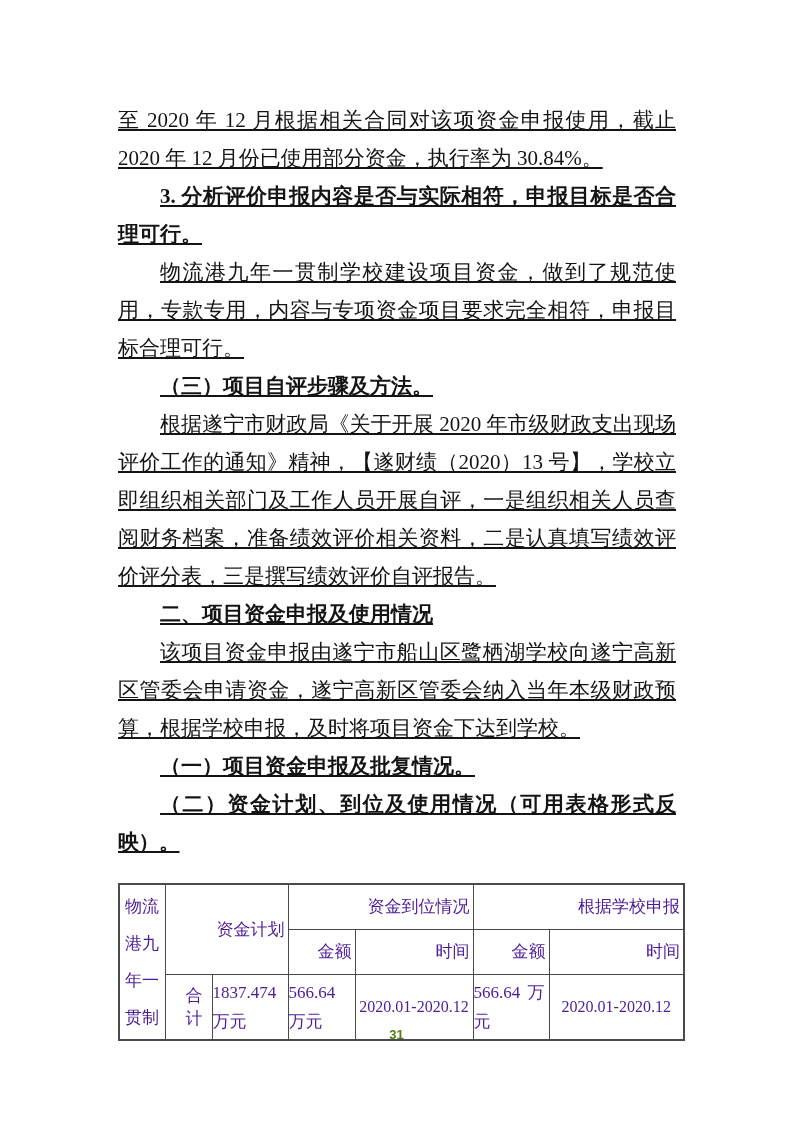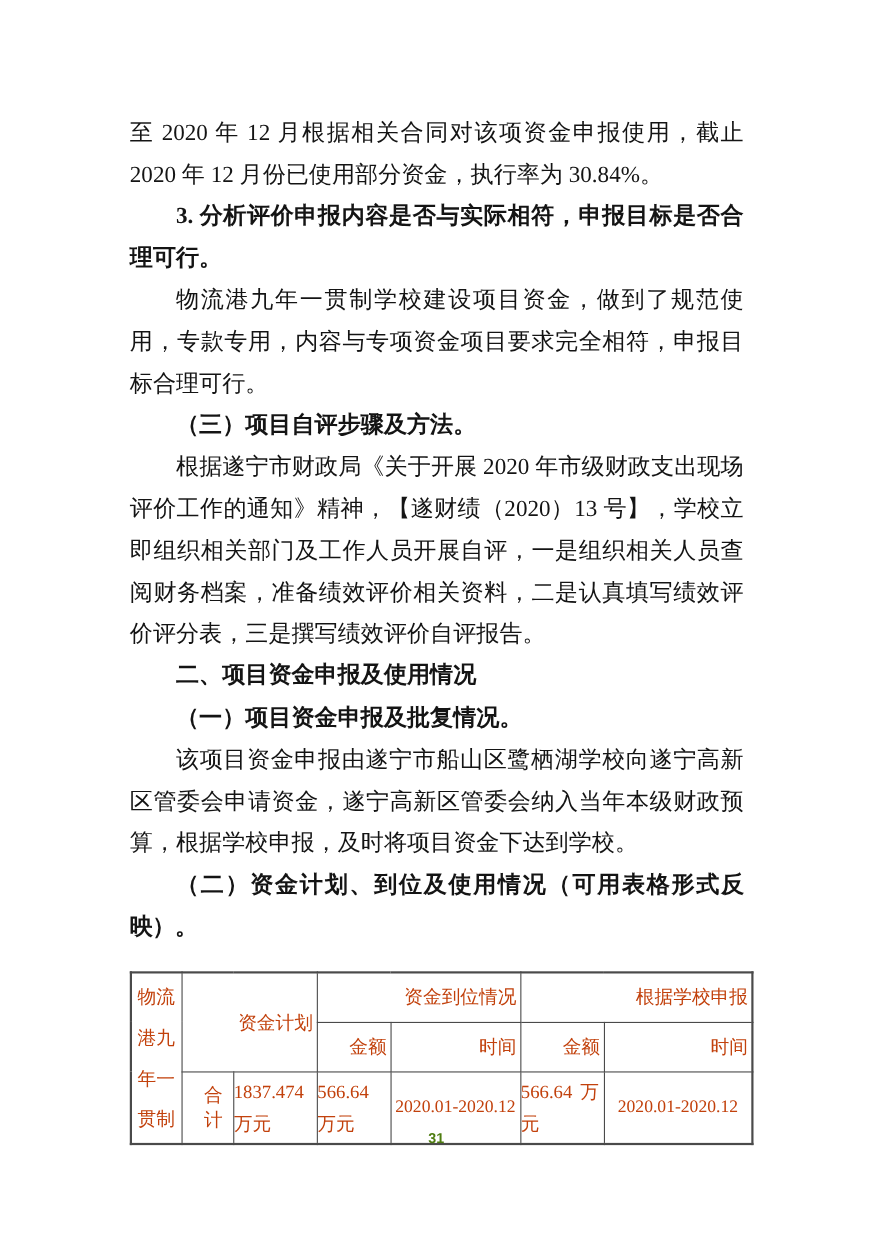--- a/index.html
+++ b/index.html
@@ -17,34 +17,35 @@
     top: 101px;
     left: 118px;
     width: 558px;
   }
   .para {
     font-size: 21px;
     line-height: 38px;
     text-align: justify;
     text-indent: 2em;
     margin: 0;
+    text-decoration: underline;
   }
   .no-indent { text-indent: 0; }
   .h-num    { font-weight: bold; }
   .h-paren  { font-weight: bold; }
   .h-hei    { font-weight: bold; font-family: "Liberation Sans", "DejaVu Sans", sans-serif; }
   .h-tight  { letter-spacing: -0.5px; }
 
   table.fund-table {
     border-collapse: collapse;
     table-layout: fixed;
     width: 565px;
     margin-top: 22px;
     font-size: 17px;
-    color: #c2410c;
+    color: #4c1d95;
     border: 2px solid #4a4a4a;
   }
   .fund-table td {
     border: 1px solid #4a4a4a;
     padding: 2px 3px;
     vertical-align: middle;
     overflow: hidden;
   }
   .fund-table tr.r1 { height: 45px; }
   .fund-table tr.r2 { height: 45px; }
@@ -85,22 +86,22 @@
 <body>
 
 <div class="page">
   <div class="content">
     <p class="para no-indent">至 2020 年 12 月根据相关合同对该项资金申报使用，截止 2020 年 12 月份已使用部分资金，执行率为 30.84%。</p>
     <p class="para h-num">3.  分析评价申报内容是否与实际相符，申报目标是否合理可行。</p>
     <p class="para">物流港九年一贯制学校建设项目资金，做到了规范使用，专款专用，内容与专项资金项目要求完全相符，申报目标合理可行。</p>
     <p class="para h-paren">（三）项目自评步骤及方法。</p>
     <p class="para">根据遂宁市财政局《关于开展 2020 年市级财政支出现场评价工作的通知》精神，【遂财绩（2020）13 号】，学校立即组织相关部门及工作人员开展自评，一是组织相关人员查阅财务档案，准备绩效评价相关资料，二是认真填写绩效评价评分表，三是撰写绩效评价自评报告。</p>
     <p class="para h-hei">二、项目资金申报及使用情况</p>
+    <p class="para">该项目资金申报由遂宁市船山区鹭栖湖学校向遂宁高新区管委会申请资金，遂宁高新区管委会纳入当年本级财政预算，根据学校申报，及时将项目资金下达到学校。</p>
     <p class="para h-paren">（一）项目资金申报及批复情况。</p>
-    <p class="para">该项目资金申报由遂宁市船山区鹭栖湖学校向遂宁高新区管委会申请资金，遂宁高新区管委会纳入当年本级财政预算，根据学校申报，及时将项目资金下达到学校。</p>
     <p class="para h-paren h-tight">（二）资金计划、到位及使用情况（可用表格形式反映）。</p>
 
     <table class="fund-table">
       <colgroup>
         <col style="width:46px">
         <col style="width:47px">
         <col style="width:76px">
         <col style="width:67px">
         <col style="width:118px">
         <col style="width:76px">

